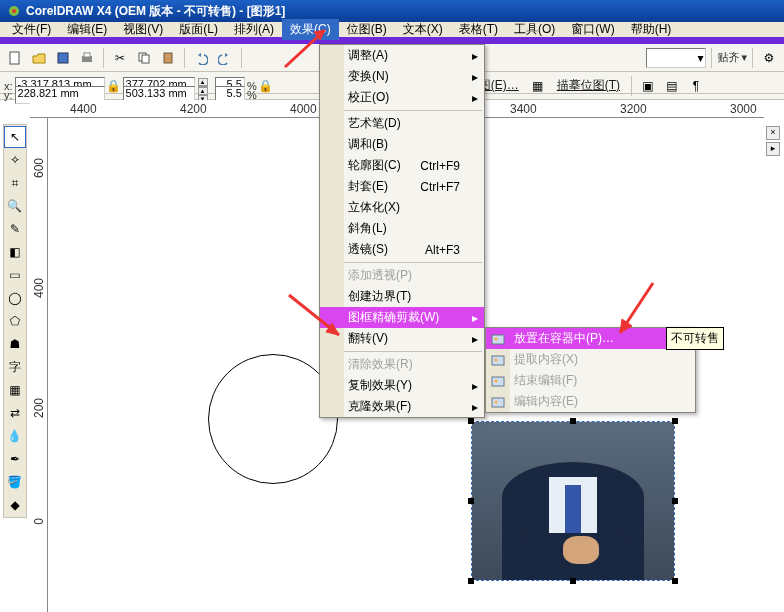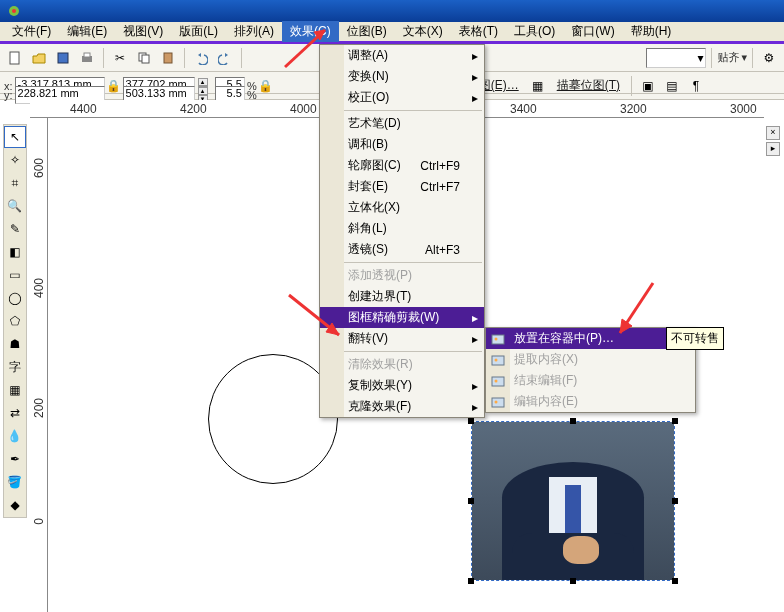--- a/index.html
+++ b/index.html
@@ -1,21 +1,21 @@
 <!DOCTYPE html>
 <html><head>
 <meta charset="utf-8">
 <style>
 * { margin: 0; padding: 0; box-sizing: border-box; font-family: "SimSun", "宋体", sans-serif; font-size: 12px; }
 body { width: 784px; height: 612px; background: #fff; overflow: hidden; position: relative; }
 
 .titlebar { height: 22px; background: linear-gradient(#1b60c5,#0a3d97); color: #fff; display: flex; align-items: center; padding: 0 6px; font-weight: bold; }
 .titlebar .logo { width: 16px; height: 16px; margin-right: 4px; display: inline-flex; align-items: center; justify-content: center; }
 
-.menubar { height: 22px; background: #ece9d8; border-bottom: 3px solid #6d28d9; display: flex; align-items: center; padding: 0 4px; }
+.menubar { height: 22px; background: #ece9d8; border-bottom: 7px solid #6d28d9; display: flex; align-items: center; padding: 0 4px; }
 .menubar .mi { padding: 2px 8px; cursor: default; }
 .menubar .mi.open { background: #316ac5; color: #fff; }
 
 .toolbar1, .toolbar2 { height: 28px; background: #f5f4ee; border-bottom: 1px solid #c5c2b8; display: flex; align-items: center; padding: 0 4px; gap: 2px; }
 .tbtn { width: 22px; height: 22px; border: 1px solid transparent; display: flex; align-items: center; justify-content: center; }
 .sep { width: 1px; height: 20px; background: #c5c2b8; margin: 0 3px; }
 .coordbox { width: 90px; height: 18px; border: 1px inset #ccc; background: #fff; padding: 0 2px; font-size: 11px; }
 .dimbox { width: 72px; height: 18px; border: 1px inset #ccc; background: #fff; padding: 0 2px; font-size: 11px; }
 .pctbox { width: 30px; height: 18px; border: 1px inset #ccc; background: #fff; padding: 0 2px; font-size: 11px; text-align: right; }
 .label-sm { font-size: 11px; color: #333; }
@@ -40,21 +40,21 @@
 .photo .bg { width: 100%; height: 100%; background: linear-gradient(#5a6b7d 0%, #3d4a5a 100%); position: relative; overflow: hidden; }
 .photo .suit { position: absolute; bottom: 0; left: 15%; width: 70%; height: 75%; background: #1a2740; border-radius: 50% 50% 0 0 / 30% 30% 0 0; }
 .photo .shirt { position: absolute; bottom: 0; left: 38%; width: 24%; height: 65%; background: #e8eef5; }
 .photo .tie { position: absolute; bottom: 0; left: 46%; width: 8%; height: 60%; background: #3555a8; }
 .photo .arms { position: absolute; bottom: 0; left: 20%; width: 60%; height: 30%; background: #1a2740; border-radius: 20px 20px 0 0; }
 .photo .hand { position: absolute; bottom: 10%; left: 45%; width: 18%; height: 18%; background: #d4a57a; border-radius: 40%; }
 .handle { position: absolute; width: 6px; height: 6px; background: #000; }
 
 .menu { position: absolute; background: #f5f4ee; border: 1px solid #8a867a; box-shadow: 2px 2px 4px rgba(0,0,0,0.3); }
 .menu .row { height: 21px; display: flex; align-items: center; padding: 0 24px 0 28px; position: relative; white-space: nowrap; }
-.menu .row.hl { background: #4c1d95; color: #fff; }
+.menu .row.hl { background: #d946ef; color: #fff; }
 .menu .row.dis { color: #a0a0a0; }
 .menu .row .arrow { position: absolute; right: 6px; }
 .menu .row .sc { position: absolute; right: 24px; color: inherit; }
 .menu .row .ic { position: absolute; left: 4px; width: 16px; height: 16px; display: flex; align-items: center; justify-content: center; }
 .menu .msep { height: 1px; background: #c5c2b8; margin: 2px 2px; }
 .menu .iconcol { position: absolute; left: 0; top: 0; bottom: 0; width: 24px; background: #ebe7d7; }
 
 .tooltip { position: absolute; background: #ffffe1; border: 1px solid #000; padding: 2px 4px; font-size: 12px; }
 
 .red-arrow { position: absolute; stroke: #e33; fill: #e33; }
@@ -65,20 +65,21 @@
 </head>
 <body>
 
 <div class="titlebar">
   <span class="logo">
     <svg width="14" height="14">
         <circle cx="7" cy="7" r="5" fill="#7bc043"></circle>
         <circle cx="7" cy="7" r="2" fill="#e33"></circle>
       </svg>
   </span>
+  <span>CorelDRAW X4 (OEM 版本 - 不可转售) - [图形1]</span>
 </div>
 
 <div class="menubar">
     <span class="mi">文件(F)</span>
     <span class="mi">编辑(E)</span>
     <span class="mi">视图(V)</span>
     <span class="mi">版面(L)</span>
     <span class="mi">排列(A)</span>
     <span class="mi open">效果(C)</span>
     <span class="mi">位图(B)</span>

